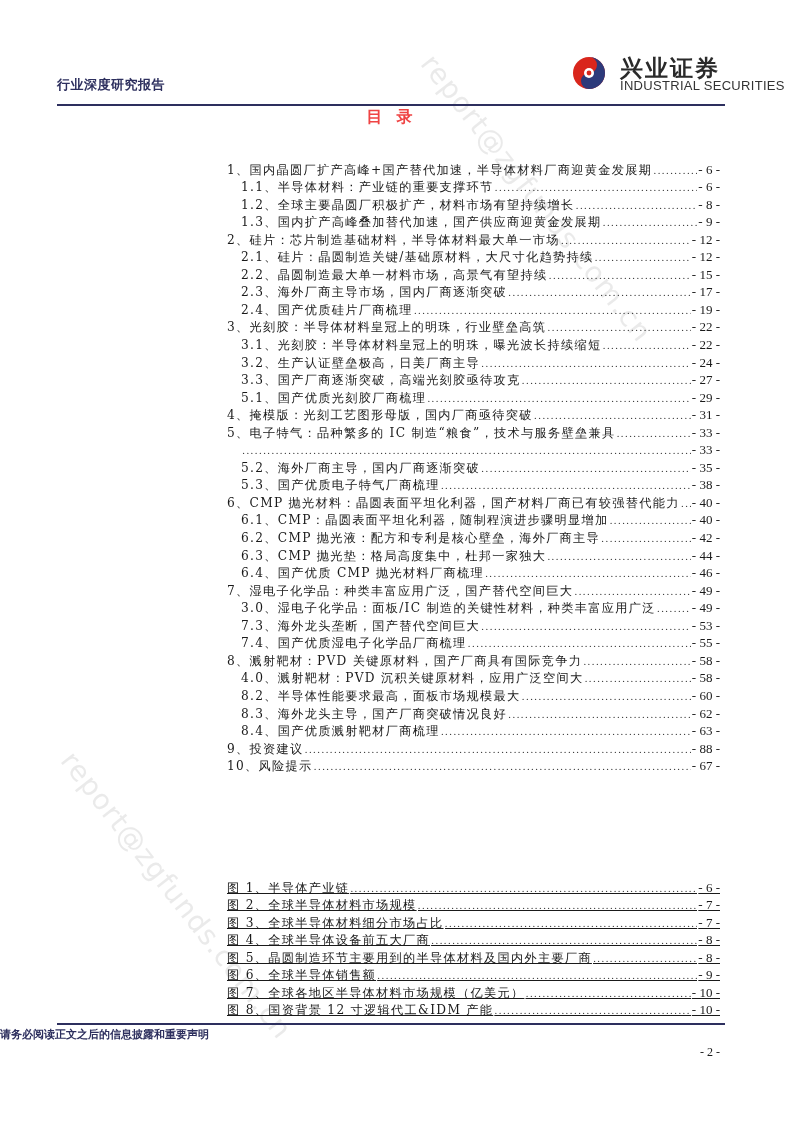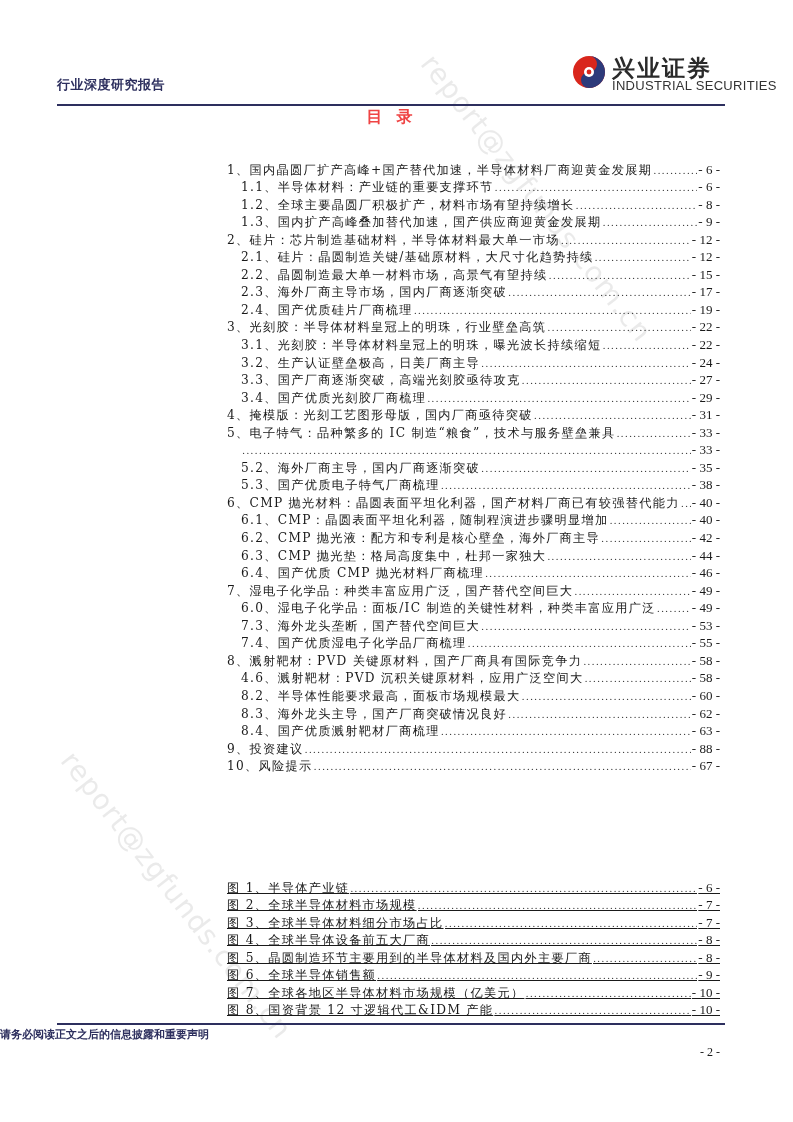--- a/index.html
+++ b/index.html
@@ -1,20 +1,20 @@
 <!DOCTYPE html>
 <html><head>
 <meta charset="utf-8">
 <style>
   html, body { margin:0; padding:0; background:#ffffff; }
   body { width:793px; height:1122px; position:relative; overflow:hidden;
          font-family:"DejaVu Serif","Liberation Serif",serif; color:#1a1a1a; }
   .header-label { position:absolute; left:57px; top:76px; font-size:13px; font-weight:bold;
                   color:#2d2f5e; font-family:"DejaVu Sans","Liberation Sans",sans-serif; letter-spacing:0.5px; }
-  .logo { position:absolute; left:572px; top:55px; display:flex; align-items:flex-start; }
+  .logo { position:absolute; left:572px; top:55px; display:flex; align-items:center;gap:8px; }
   .logo-mark { width:34px; height:34px; position:relative; }
   .logo-text-wrap { margin-left:6px; display:flex; flex-direction:column; }
   .logo-cn { font-size:23px; color:#2a2a2a; font-weight:bold; letter-spacing:2px; line-height:26px;
              font-family:"DejaVu Serif","Liberation Serif",serif; }
   .logo-en { font-size:13px; color:#333; letter-spacing:0.3px; line-height:9px;
              font-family:Liberation Sans, sans-serif; }
   .rule-top { position:absolute; left:57px; top:104px; width:668px; height:2px; background:#2d2f5e; }
   .title { position:absolute; left:0; width:793px; top:107px; text-align:center; font-size:16px;
            font-weight:bold; color:#ef4444; letter-spacing:14px; font-family:"DejaVu Sans","Liberation Sans",sans-serif; }
   .toc { position:absolute; left:227px; width:493px; top:160px; }
@@ -122,21 +122,21 @@
       <span class="toc-text">3.2、生产认证壁垒极高，日美厂商主导</span>
       <span class="toc-dots"></span>
       <span class="toc-page">- 24 -</span>
     </div>
     <div class="toc-row l2">
       <span class="toc-text">3.3、国产厂商逐渐突破，高端光刻胶亟待攻克</span>
       <span class="toc-dots"></span>
       <span class="toc-page">- 27 -</span>
     </div>
     <div class="toc-row l2">
-      <span class="toc-text">3.4、国产优质光刻胶厂商梳理</span>
+      <span class="toc-text">5.1、国产优质光刻胶厂商梳理</span>
       <span class="toc-dots"></span>
       <span class="toc-page">- 29 -</span>
     </div>
     <div class="toc-row">
       <span class="toc-text">4、掩模版：光刻工艺图形母版，国内厂商亟待突破</span>
       <span class="toc-dots"></span>
       <span class="toc-page">- 31 -</span>
     </div>
     <div class="toc-row">
       <span class="toc-text">5、电子特气：品种繁多的 IC 制造“粮食”，技术与服务壁垒兼具</span>
@@ -181,41 +181,41 @@
       <span class="toc-text">6.4、国产优质 CMP 抛光材料厂商梳理</span>
       <span class="toc-dots"></span>
       <span class="toc-page">- 46 -</span>
     </div>
     <div class="toc-row">
       <span class="toc-text">7、湿电子化学品：种类丰富应用广泛，国产替代空间巨大</span>
       <span class="toc-dots"></span>
       <span class="toc-page">- 49 -</span>
     </div>
     <div class="toc-row l2">
-      <span class="toc-text">6.0、湿电子化学品：面板/IC 制造的关键性材料，种类丰富应用广泛</span>
+      <span class="toc-text">3.0、湿电子化学品：面板/IC 制造的关键性材料，种类丰富应用广泛</span>
       <span class="toc-dots"></span>
       <span class="toc-page">- 49 -</span>
     </div>
     <div class="toc-row l2">
       <span class="toc-text">7.3、海外龙头垄断，国产替代空间巨大</span>
       <span class="toc-dots"></span>
       <span class="toc-page">- 53 -</span>
     </div>
     <div class="toc-row l2">
       <span class="toc-text">7.4、国产优质湿电子化学品厂商梳理</span>
       <span class="toc-dots"></span>
       <span class="toc-page">- 55 -</span>
     </div>
     <div class="toc-row">
       <span class="toc-text">8、溅射靶材：PVD 关键原材料，国产厂商具有国际竞争力</span>
       <span class="toc-dots"></span>
       <span class="toc-page">- 58 -</span>
     </div>
     <div class="toc-row l2">
-      <span class="toc-text">4.6、溅射靶材：PVD 沉积关键原材料，应用广泛空间大</span>
+      <span class="toc-text">4.0、溅射靶材：PVD 沉积关键原材料，应用广泛空间大</span>
       <span class="toc-dots"></span>
       <span class="toc-page">- 58 -</span>
     </div>
     <div class="toc-row l2">
       <span class="toc-text">8.2、半导体性能要求最高，面板市场规模最大</span>
       <span class="toc-dots"></span>
       <span class="toc-page">- 60 -</span>
     </div>
     <div class="toc-row l2">
       <span class="toc-text">8.3、海外龙头主导，国产厂商突破情况良好</span>

